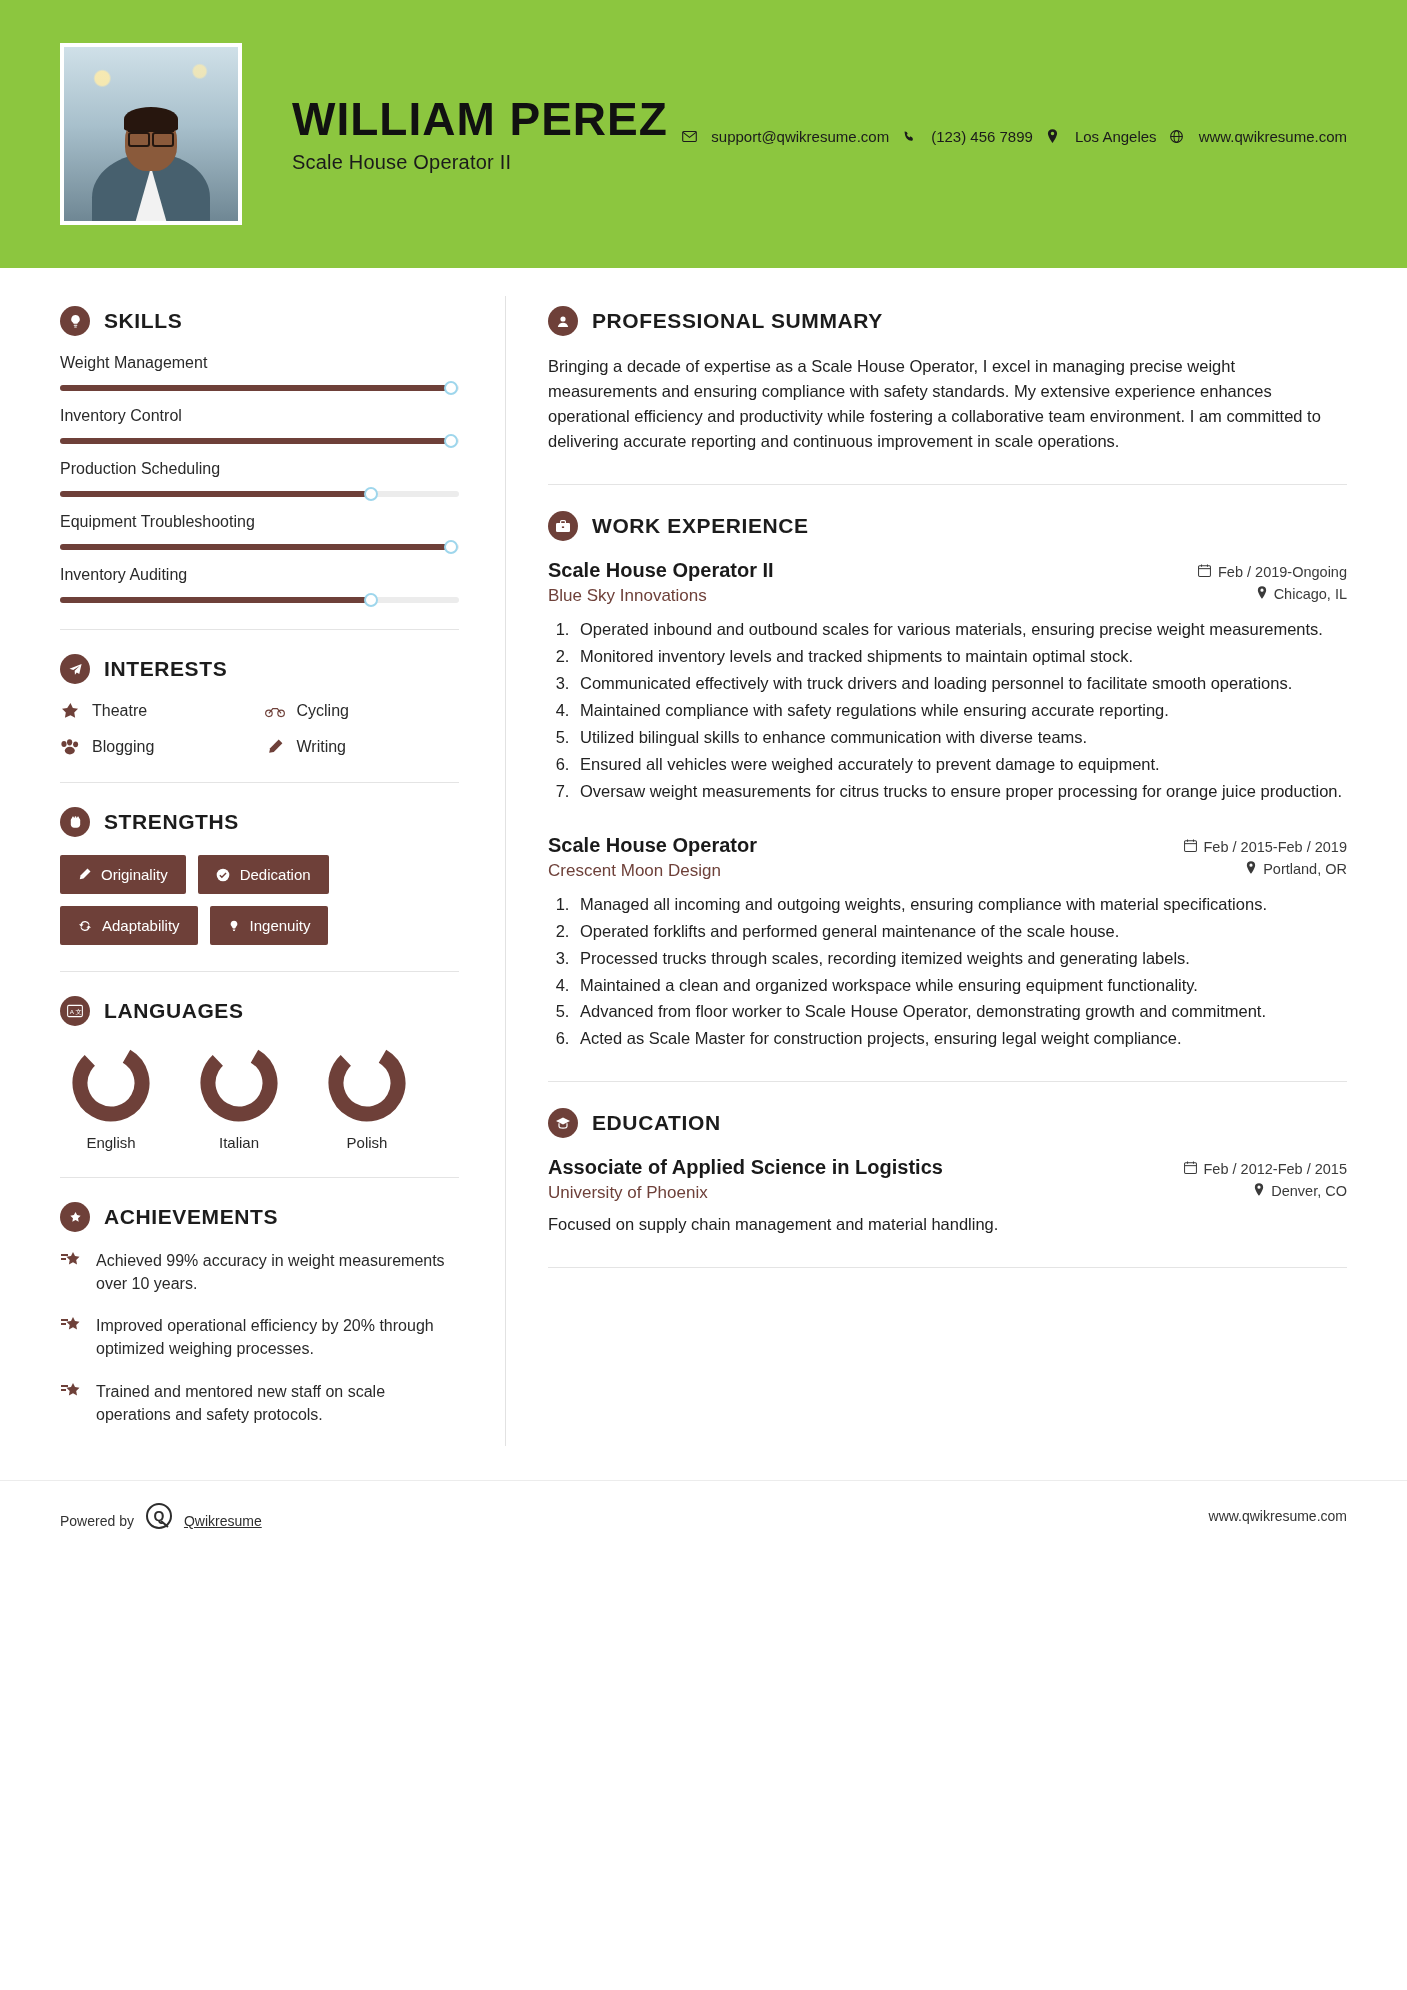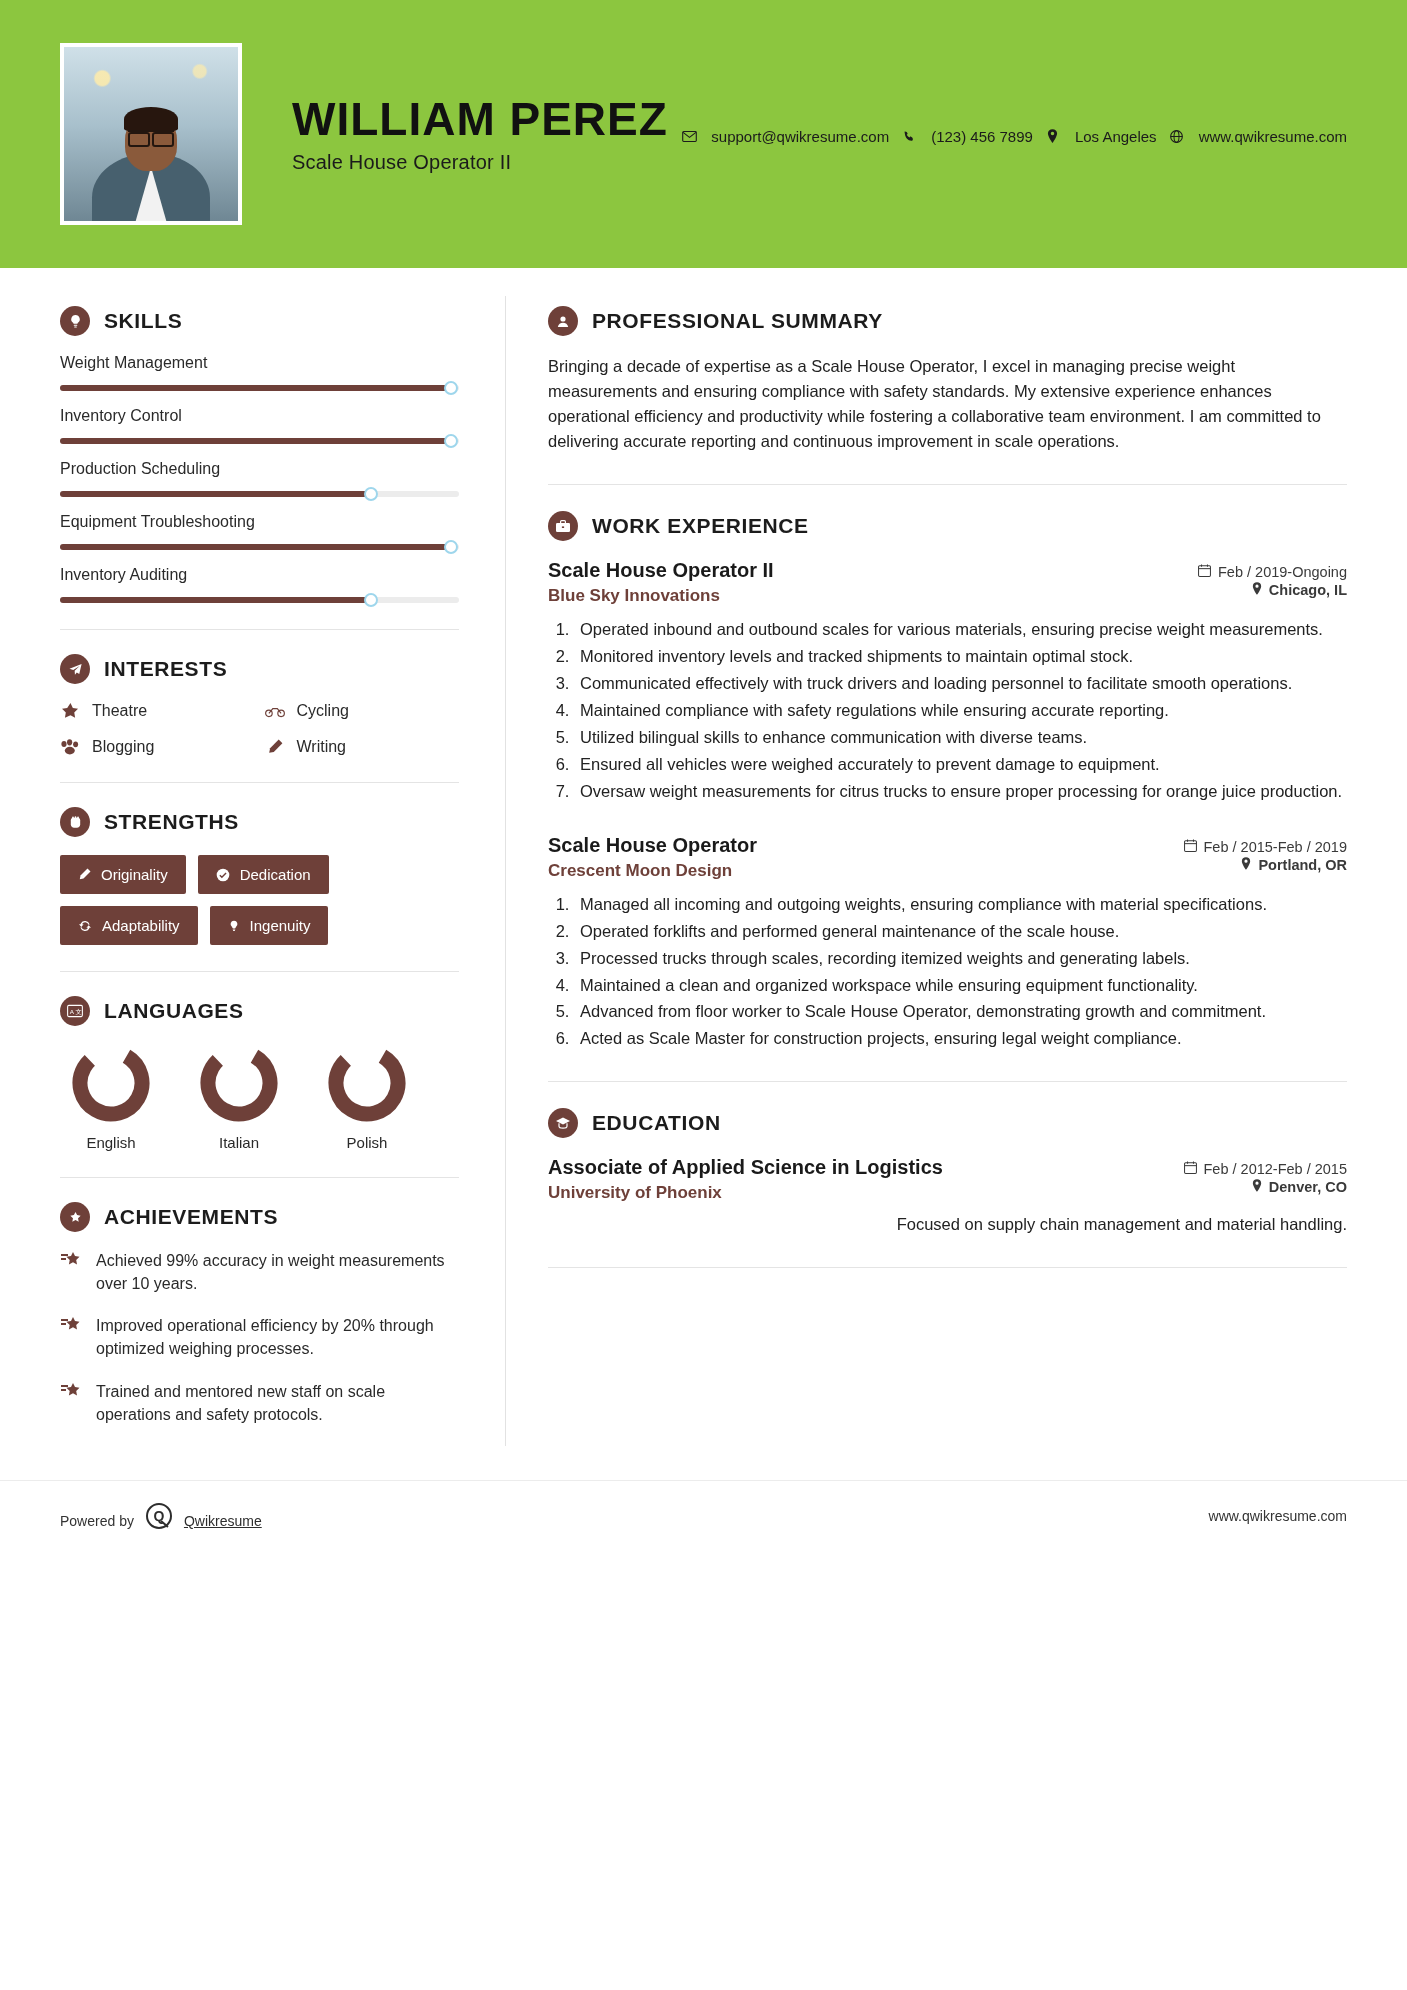--- a/index.html
+++ b/index.html
@@ -213,34 +213,34 @@
   .r-divider { height: 1px; background: #e4e4e4; margin: 30px 0 26px; }
 
   .job { margin-bottom: 30px; }
   .job-row {
     display: flex; justify-content: space-between; align-items: baseline;
   }
   .job-pos { font-size: 20px; font-weight: 700; color: #1a1a1a; }
   .job-meta { font-size: 14.5px; color: #3a3a3a; display:flex; align-items:center; gap:7px; }
   .job-company { font-size: 17px; color: #6e4039; margin-top: 4px; }
   .job-sub {
-    display:flex; justify-content: space-between; align-items: flex-start; font-weight: bold;
+    display:flex; justify-content: space-between; align-items: center;
   }
   ol.bullets {
     margin: 12px 0 0 26px;
     padding: 0;
   }
   ol.bullets li {
     font-size: 16.5px;
     line-height: 1.45;
     color: #222;
     margin-bottom: 3px;
     padding-left: 6px;
   }
-  .edu-desc { font-size: 16.5px; color: #222; margin-top: 10px; line-height: 1.45; text-align: right; }
+  .edu-desc { font-size: 16.5px; color: #222; margin-top: 10px; line-height: 1.45; }
 
   
   .footer {
     display: flex; align-items: center; justify-content: space-between;
     padding: 0 60px;
     margin-top: 34px;
     height: 70px;
     border-top: 1px solid #ececec;
   }
   .powered { display: flex; align-items: flex-end; gap: 12px; font-size: 14px; color: #333; }

